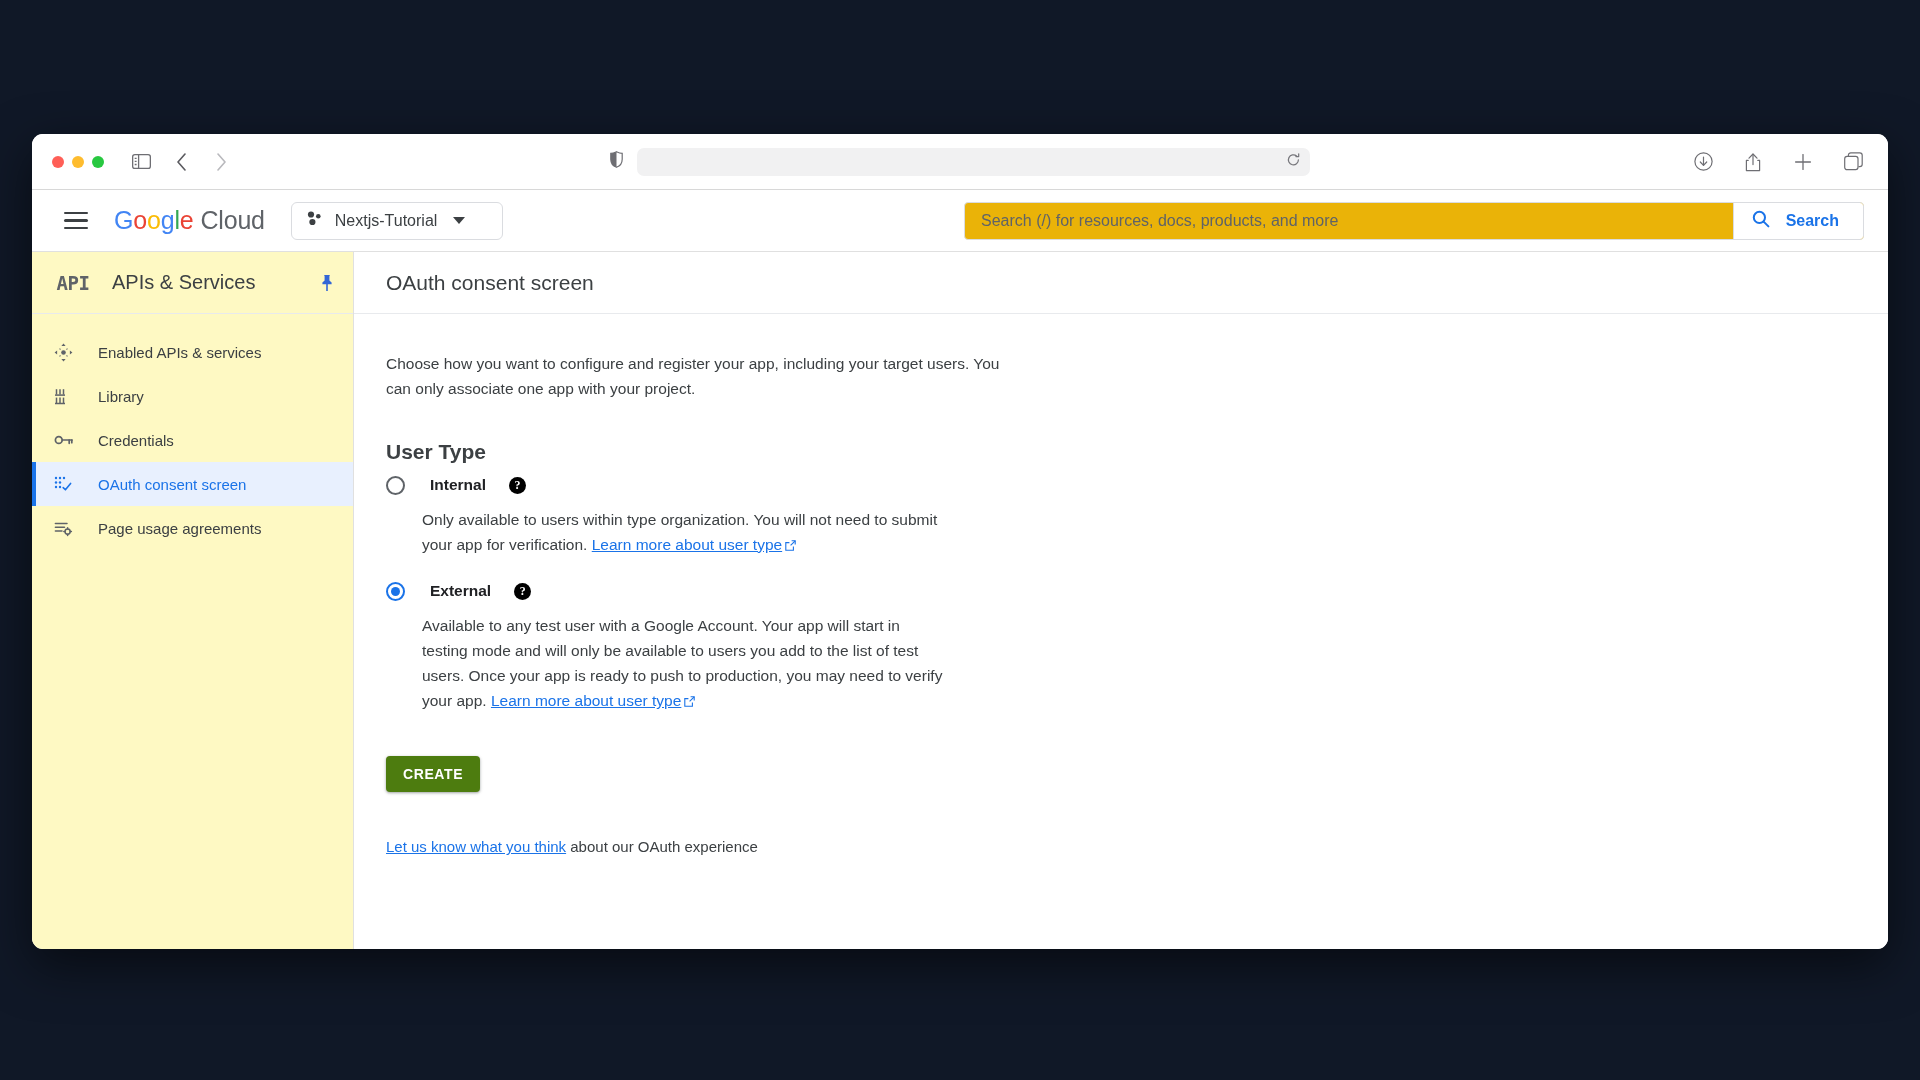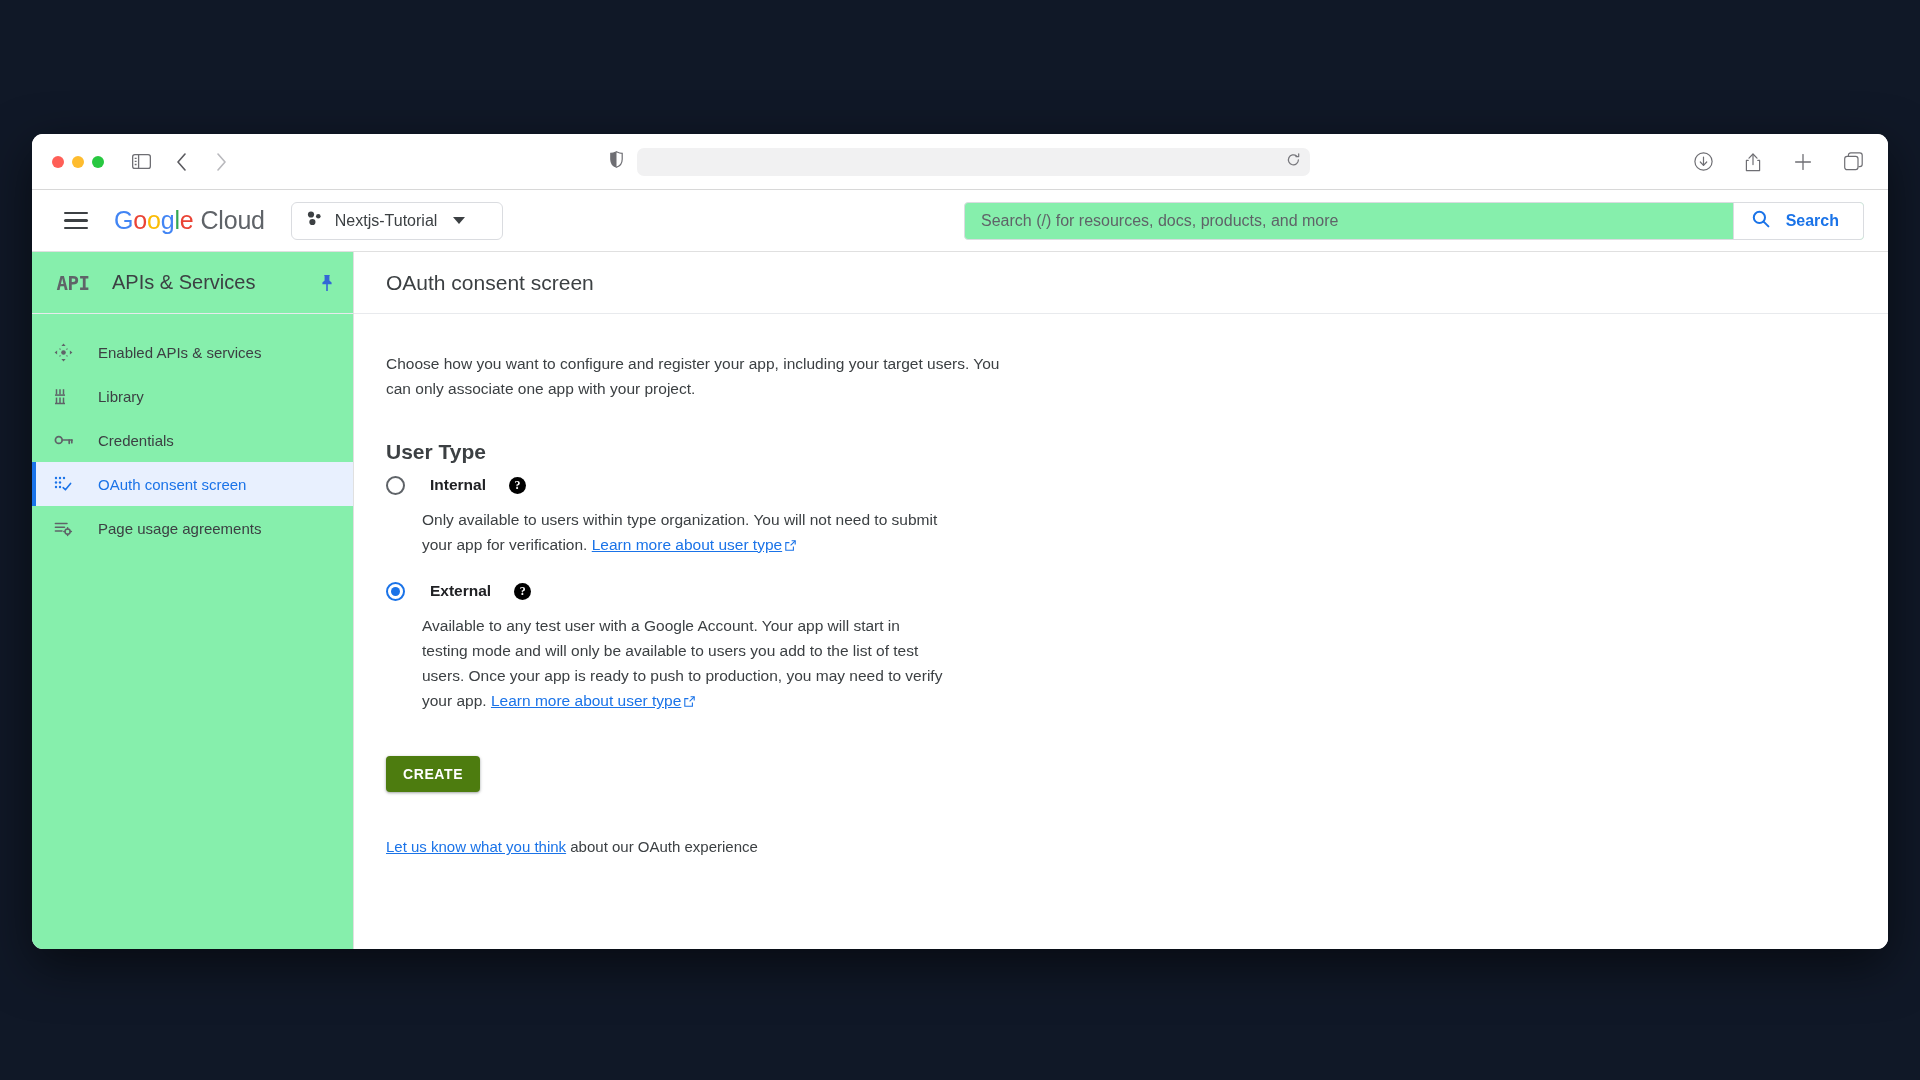--- a/index.html
+++ b/index.html
@@ -111,21 +111,21 @@
   .project-name { font-size: 16px; color:#3c4043; white-space:nowrap; }
   .caret { width:0;height:0;border-left:6px solid transparent;border-right:6px solid transparent;border-top:7px solid #3c4043; margin-left:4px;}
 
   .search-wrap {
     margin-left: auto;
     width: 900px; height: 38px;
     border: 1px solid #dadce0;
     border-radius: 4px;
     display: flex; align-items: center;
     overflow: hidden;
-    background:#86efac;
+    background:#eab308;
   }
   .search-input {
     flex: 1 1 auto; height: 100%;
     border: 0; outline: 0;
     padding: 0 16px;
     font-size: 16px;
     color: #3c4043;
     font-family: "Liberation Sans", sans-serif;
     background: transparent;
   }
@@ -139,21 +139,21 @@
     color: #1a73e8;
     font-size: 16px; font-weight: 700;
     cursor: pointer; background:#fff;
   }
 
   
   .gc-body { flex: 1 1 auto; display: flex; min-height: 0; }
 
   .sidebar {
     width: 322px; flex: 0 0 322px;
-    background:#86efac;
+    background:#fef9c3;
     border-right: 1px solid #e0e0e0;
     display:flex; flex-direction:column;
   }
   .sb-header {
     height: 62px; flex:0 0 62px;
     display: flex; align-items: center;
     padding: 0 18px 0 18px;
     border-bottom: 1px solid #e8eaed;
   }
   .api-badge {

